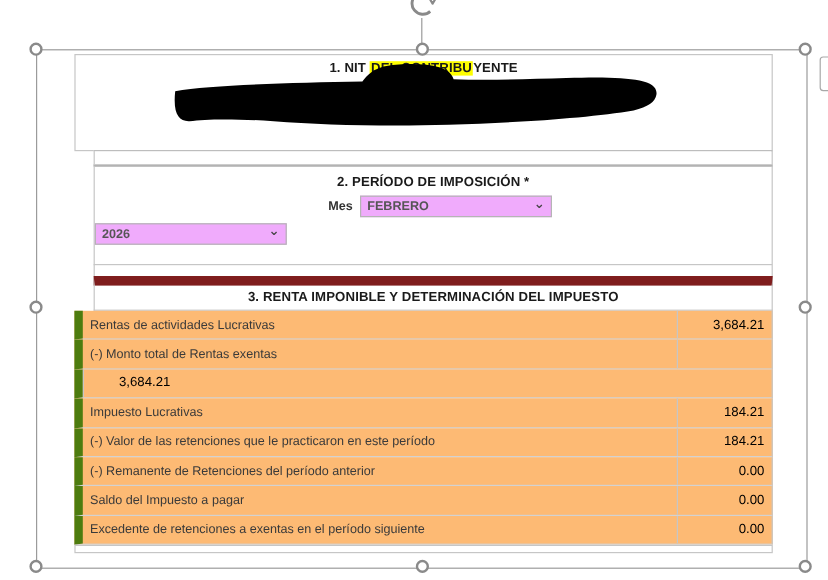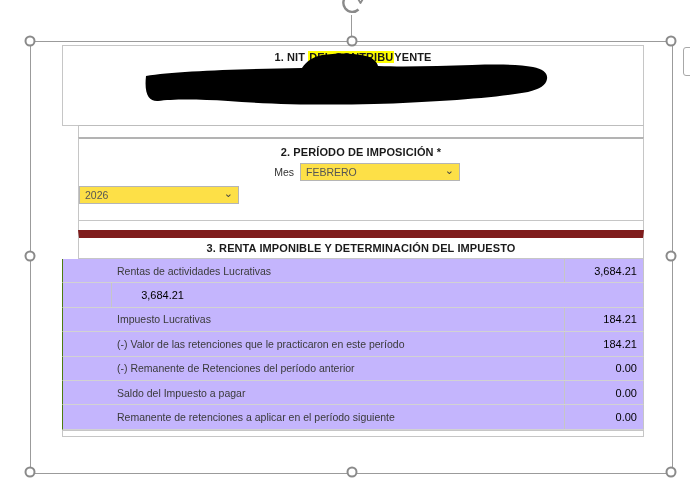--- a/index.html
+++ b/index.html
@@ -12,29 +12,29 @@
   .box{box-sizing:border-box;border:1px solid #c6c6c6;background:#fff;}
   .box + .box{margin-top:-1px;margin-left:16px;}
   .sec-title{font-weight:bold;font-size:11px;color:#1a1a1a;text-align:center;letter-spacing:.1px;}
   .sec1{height:81px;padding-top:5px;}
   .strip1{height:13px;border-top-color:#bdbdbd;}
   .sec2{height:84px;border-top:2px solid #b3b3b3;padding-top:7px;}
   .strip2{height:11px;}
   .sec3head{height:29px;border-top:8px solid #7f1d1d;display:flex;align-items:center;justify-content:center;}
   .strip3{height:7px;}
   .hl{background:#ffff00;padding:0 1px;}
-  .field-row{display:flex;align-items:center;margin-top:5px;}
+  .field-row{display:flex;align-items:center;margin-top:5px;font-weight:bold;}
   .field-label{width:215px;text-align:right;font-size:10.5px;color:#333;margin-right:6px;}
   .select{
-    box-sizing:border-box;width:160px;height:18px;border:1px solid #b5b5b5;background:#fde047;
+    box-sizing:border-box;width:160px;height:18px;border:1px solid #b5b5b5;background:#f0abfc;
     font-size:10.5px;color:#555;display:flex;align-items:center;justify-content:space-between;
     padding:0 5px;cursor:default;
   }
   .chev{font-size:11px;color:#444;line-height:10px;transform:translateY(-2px);}
-  .t-row{display:flex;height:24.4px;border-bottom:1px solid #d2d2d2;box-sizing:border-box;background:#c4b5fd;border-left:1px solid #4d7c0f;border-right:1px solid #c6c6c6;padding-left:48px;}
+  .t-row{display:flex;height:24.4px;border-bottom:1px solid #d2d2d2;box-sizing:border-box;background:#fdba74;border-left:7px solid #4d7c0f;border-right:1px solid #c6c6c6;}
   .t-row .lbl{flex:1;font-size:10.5px;color:#3a3a3a;display:flex;align-items:center;padding-left:6px;}
   .t-row .val{width:79px;border-left:1px solid #c6c6c6;font-size:11px;font-weight:normal;color:#000;
     display:flex;align-items:center;justify-content:flex-end;padding-right:6px;box-sizing:border-box;}
   
   .scribble{position:absolute;left:0;top:0;pointer-events:none;}
   
   .sel-border{position:absolute;left:30px;top:41px;width:641px;height:431px;border:1px solid #9b9b9b;pointer-events:none;}
   .handle{
     position:absolute;width:11px;height:11px;border:2px solid #8a8a8a;background:#fff;border-radius:50%;
     box-sizing:border-box;transform:translate(-50%,-50%);z-index:10;
@@ -78,40 +78,44 @@
     <div class="box sec3head">
       <div class="sec-title">3. RENTA IMPONIBLE Y DETERMINACIÓN DEL IMPUESTO</div>
     </div>
 
     <div>
       <div class="t-row">
         <div class="lbl">Rentas de actividades Lucrativas</div>
         <div class="val">3,684.21</div>
       </div>
       <div class="t-row">
+        <div class="lbl">(-) Monto total de Rentas exentas</div>
+        <div class="val"></div>
+      </div>
+      <div class="t-row">
         <div class="val">3,684.21</div>
       </div>
       <div class="t-row">
         <div class="lbl">Impuesto Lucrativas</div>
         <div class="val">184.21</div>
       </div>
       <div class="t-row">
         <div class="lbl">(-) Valor de las retenciones que le practicaron en este período</div>
         <div class="val">184.21</div>
       </div>
       <div class="t-row">
         <div class="lbl">(-) Remanente de Retenciones del período anterior</div>
         <div class="val">0.00</div>
       </div>
       <div class="t-row">
         <div class="lbl">Saldo del Impuesto a pagar</div>
         <div class="val">0.00</div>
       </div>
       <div class="t-row">
-        <div class="lbl">Remanente de retenciones a aplicar en el período siguiente</div>
+        <div class="lbl">Excedente de retenciones a exentas en el período siguiente</div>
         <div class="val">0.00</div>
       </div>
     </div>
 
     <div class="box strip3"></div>
   </div>
 
   <svg class="scribble" width="690" height="483" viewBox="0 0 690 483">
     <path d="M146,76
              C175,71 240,69 302,68

